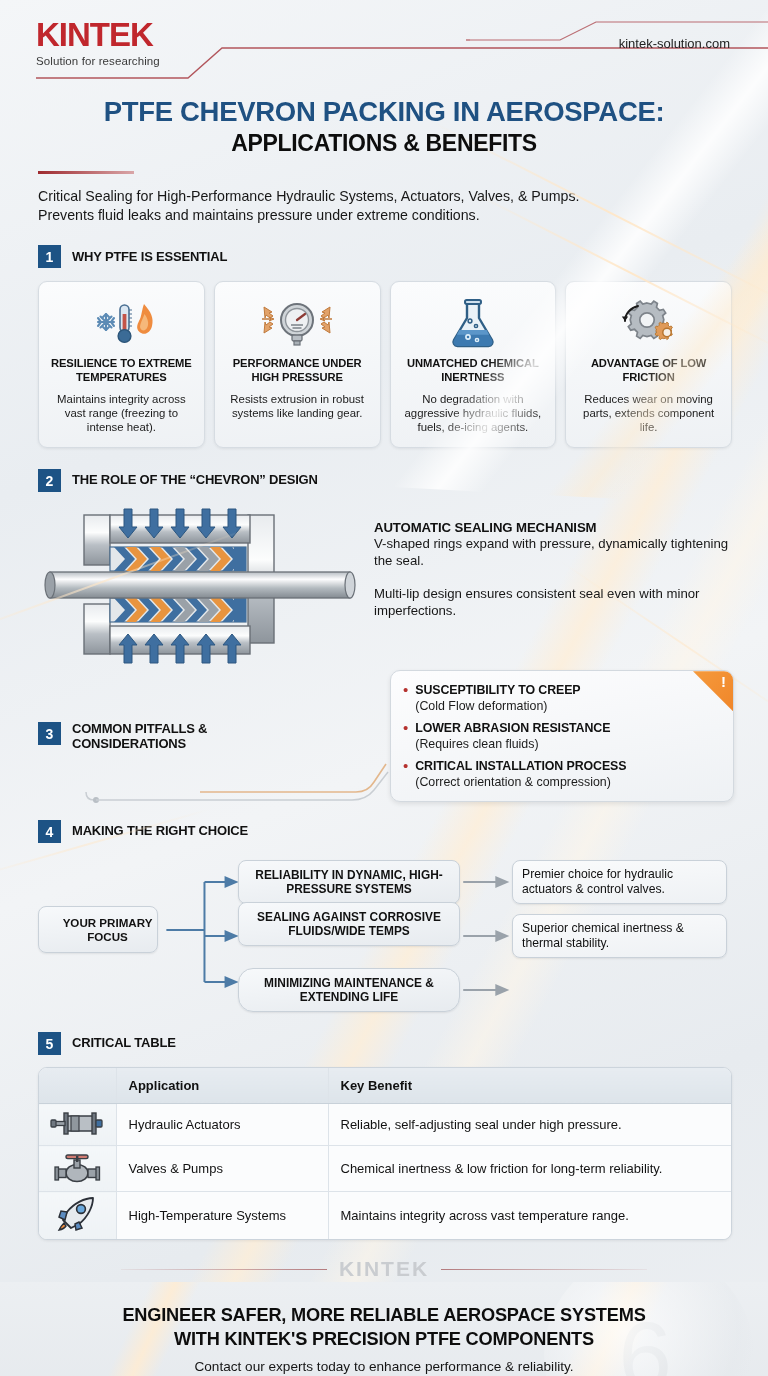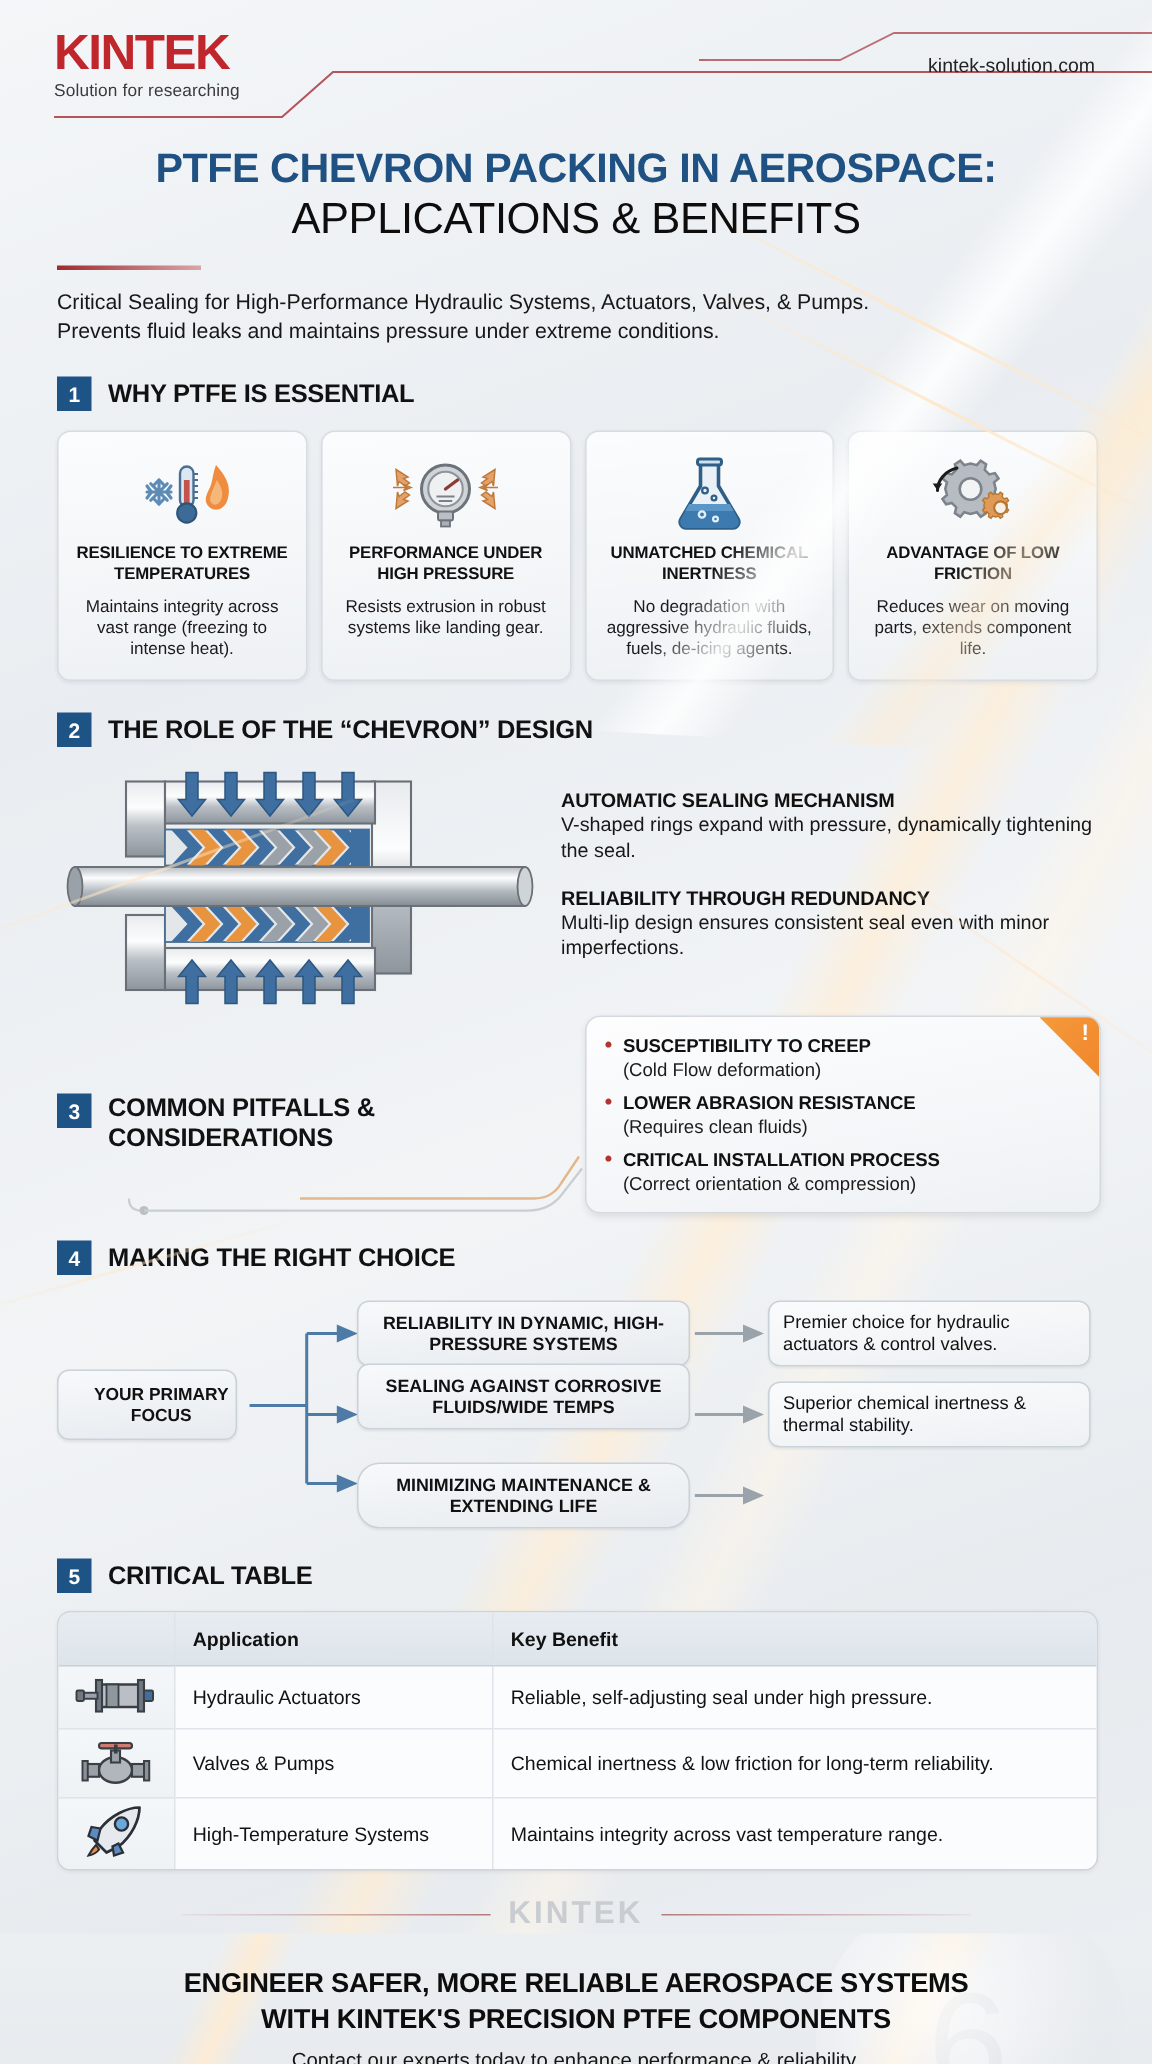--- a/index.html
+++ b/index.html
@@ -47,38 +47,38 @@
     font-size:13px; color:#222;
   }
   .hdr-line-svg{position:absolute;left:0;top:0;width:768px;height:86px;}
 
   
   .title-wrap { text-align:center; margin-top:10px; position:relative; }
   .title1 {
     font-size:27.5px; font-weight:bold; color:#1f5182; letter-spacing:-.3px;
   }
   .title2 {
-    font-size:29px; font-weight:normal; color:#0d0d0d; margin-top:2px; letter-spacing:-.3px;
+    font-size:23px; font-weight:bold; color:#0d0d0d; margin-top:2px; letter-spacing:-.3px;
   }
   .rule {
     width:96px;height:3px;margin:14px 0 0 38px;
     background:linear-gradient(90deg,#9e2a2f,#d9a6a8);
   }
   .subtitle {
     margin:13px 38px 0 38px; font-size:14.2px; line-height:1.32; color:#171717;
   }
 
   
   .sec-head { display:flex; align-items:center; gap:11px; margin:0 0 0 38px; }
   .badge {
     width:23px;height:23px;background:#1d5385;color:#fff;
     font-size:14px;font-weight:bold;display:flex;align-items:center;justify-content:center;
     flex:0 0 auto;
   }
-  .sec-title { font-size:17px;font-weight:bold;color:#111;letter-spacing:-.2px;line-height:1.15; }
+  .sec-title { font-size:13px;font-weight:bold;color:#111;letter-spacing:-.2px;line-height:1.15; }
 
   
   .cards { display:flex; gap:9px; margin:13px 36px 0 38px; }
   .card {
     flex:1; background:linear-gradient(175deg,#fbfcfd,#eef1f4);
     border:1px solid #d6dce2; border-radius:9px;
     padding:14px 8px 13px; text-align:center;
     box-shadow:0 1px 3px rgba(0,0,0,.07);
   }
   .card-icon { height:54px; display:flex;align-items:center;justify-content:center;margin-bottom:7px;}
@@ -385,21 +385,20 @@
           <path d="M164 157 h8 v-18 h5 l-9 -11 -9 11 h5 Z"></path>
           <path d="M190 157 h8 v-18 h5 l-9 -11 -9 11 h5 Z"></path>
         </g>
       </svg>
     </div>
 
     <div class="sec2-text">
       <div class="t-head">AUTOMATIC SEALING MECHANISM</div>
       <div class="t-body">V-shaped rings expand with pressure, dynamically tightening the seal.</div>
       <div class="t-gap"></div>
-      <div class="t-head">RELIABILITY THROUGH REDUNDANCY</div>
       <div class="t-body">Multi-lip design ensures consistent seal even with minor imperfections.</div>
     </div>
   </div>
 
   <div class="sec3">
     <svg style="position:absolute;left:0;top:0;width:768px;height:150px;">
       <path d="M94 136 Q86 136 86 128" fill="none" stroke="#c9ced3" stroke-width="1.5"></path>
       <circle cx="96" cy="136" r="3" fill="#b9bfc5"></circle>
       <path d="M96 136 H352 Q366 136 374 126 L388 108" fill="none" stroke="#c9ced3" stroke-width="1.5"></path>
       <path d="M200 128 H356 Q368 128 374 118 L386 100" fill="none" stroke="#e3b78c" stroke-width="1.6"></path>

